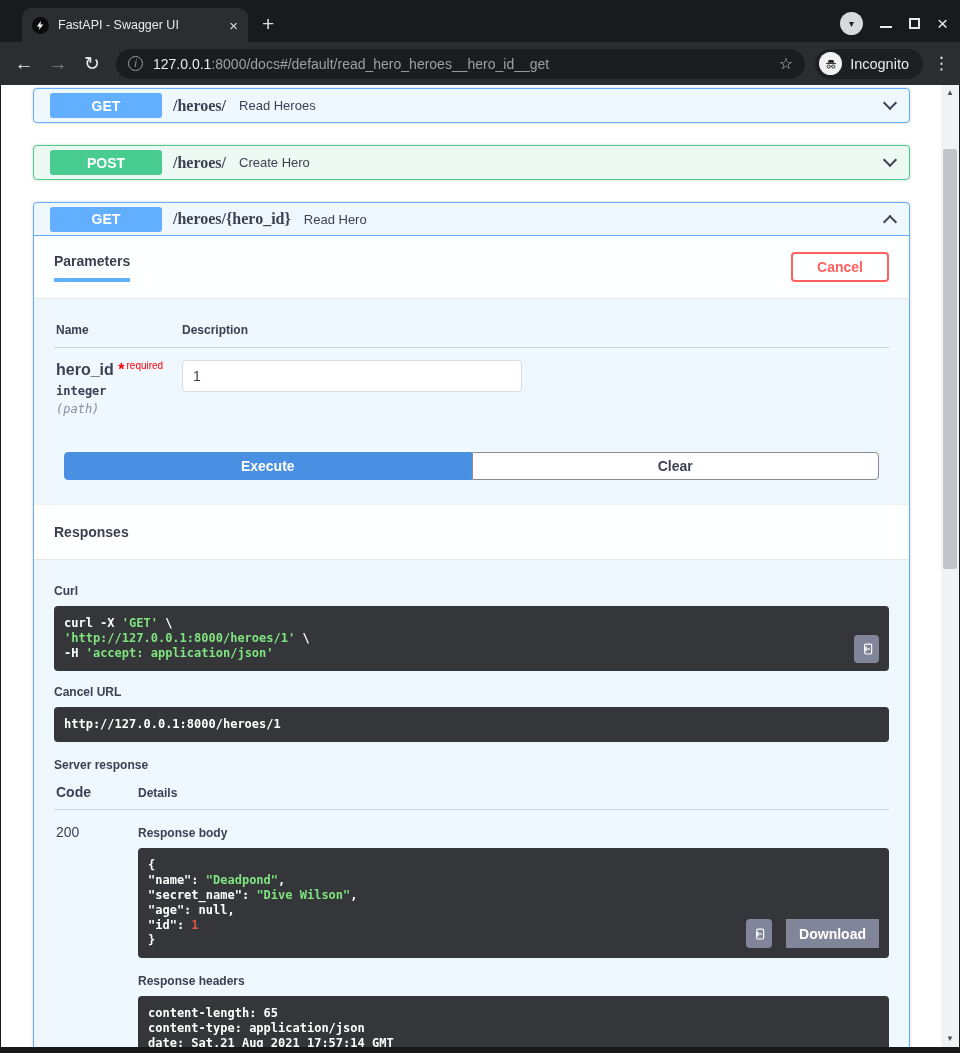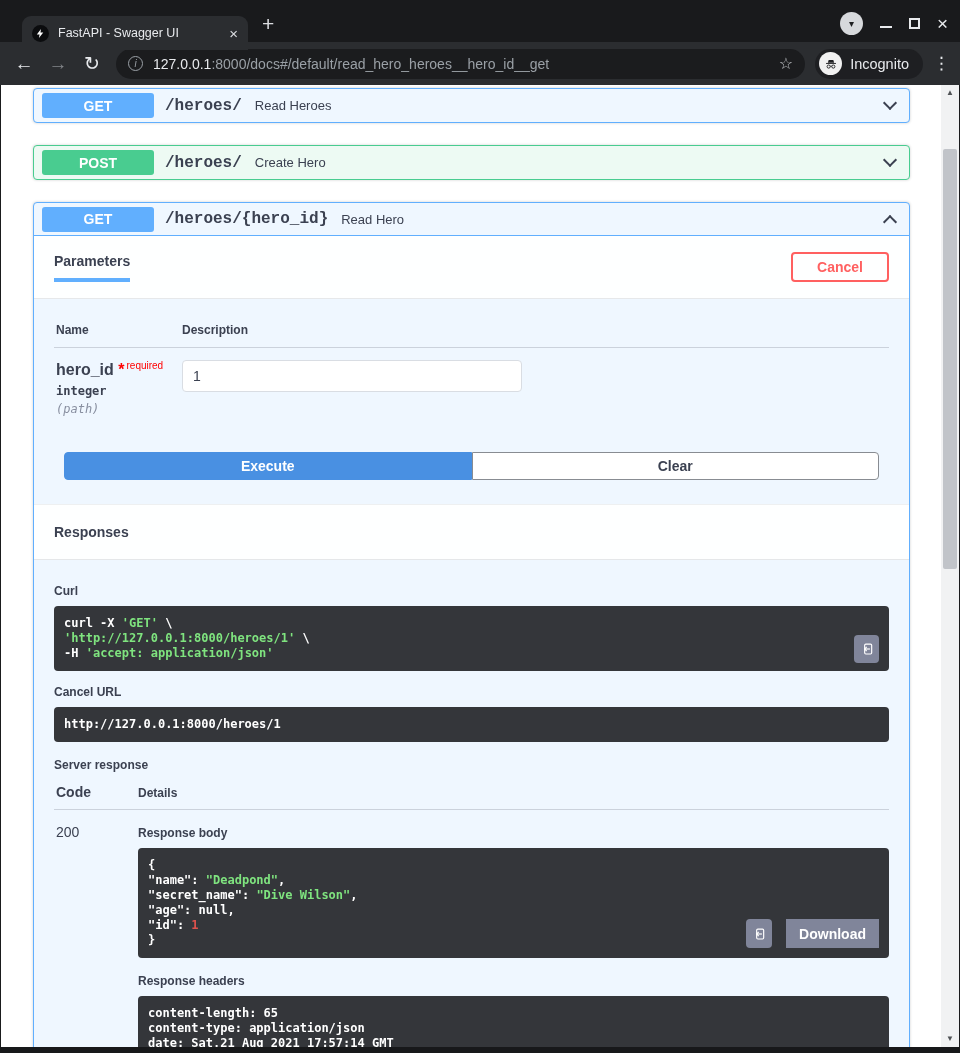--- a/index.html
+++ b/index.html
@@ -2,21 +2,21 @@
 <html><head>
 <meta charset="utf-8">
 <style>
   * { box-sizing: border-box; margin: 0; padding: 0; }
   html,body { width: 960px; height: 1053px; overflow: hidden;
     font-family: "Liberation Sans", sans-serif; background: #1a1b1d; }
   .window { position: relative; width: 960px; height: 1053px; background:#1a1b1d; }
 
   
   .titlebar { height: 42px; background: #191a1c; position: relative; padding-top: 8px; }
-  .tab { position: absolute; left: 22px; top: 16px; width: 226px; height: 34px;
+  .tab { position: absolute; left: 22px; top: 8px; width: 226px; height: 34px;
     background: #2b2d30; border-radius: 9px 9px 0 0; display: flex; align-items: center;
     padding: 0 10px; color: #e8eaed; }
   .favicon { width: 17px; height: 17px; border-radius: 50%; background: #0b0c0e;
     display: flex; align-items: center; justify-content: center; flex: none; }
   .tab-title { font-size: 12.5px; margin-left: 9px; white-space: nowrap; overflow: hidden; flex: 1; }
   .tab-close { font-size: 15px; color: #dadce0; margin-left: 6px; cursor: default; }
   .newtab { position: absolute; left: 262px; top: 13px; font-size: 21px; line-height: 21px;
     color: #dadce0; }
   .winctrl { position: absolute; right: 12px; top: 12px; display: flex; align-items: center; gap: 17px; }
   .circle-btn { width: 23px; height: 23px; border-radius: 50%; background: #d7d9dc; color: #1e1f21;
@@ -51,27 +51,27 @@
   .scroll-arrow { width: 18px; height: 16px; text-align: center; font-size: 8px; color: #505356; line-height: 16px; }
   .scroll-arrow.down { position: absolute; bottom: 0; }
   .scroll-thumb { position: absolute; top: 64px; left: 2px; width: 14px; height: 420px;
     background: #c1c4c9; border-radius: 2px; }
 
   
   .opblock { margin: 0 31px 22px 32px; border-radius: 4px; box-shadow: 0 0 3px rgba(0,0,0,.19); }
   .opblock.first { margin-top: 3px; }
   .opblock.get  { background: #eff7ff; border: 1px solid #61affe; }
   .opblock.post { background: #edfaf3; border: 1px solid #49cc90; }
-  .summary { display: flex; align-items: center; height: 33px; padding: 0 14px 0 8px; cursor: pointer; }
+  .summary { display: flex; align-items: center; height: 33px; padding: 0 14px 0 16px; cursor: pointer; }
   .summary.open { border-bottom: 1px solid #61affe; }
   .badge { width: 112px; height: 25px; border-radius: 3px; color: #fff; font-weight: bold;
     font-size: 14px; display: flex; align-items: center; justify-content: center; flex: none; }
   .badge.get { background: #61affe; }
   .badge.post { background: #49cc90; }
-  .path { font-family: Liberation Mono, monospace; font-weight: bold; font-size: 16px;
+  .path { font-family: Liberation Serif, serif; font-weight: bold; font-size: 16px;
     color: #3b4151; margin-left: 11px; }
   .summ-desc { font-size: 13px; color: #3b4151; margin-left: 13px; flex: 1; }
   .chev { width: 10px; height: 10px; border-right: 2px solid #3b4151; border-bottom: 2px solid #3b4151; flex: none; }
   .chev.down { transform: rotate(45deg); margin-top: -5px; }
   .chev.up { transform: rotate(-135deg); margin-top: 5px; }
 
   .sect-header { background: rgba(255,255,255,.9); padding: 16px 20px; min-height: 55px;
     display: flex; align-items: center; justify-content: space-between;
     border-bottom: 1px solid rgba(59,65,81,.12); }
   .sect-title { font-size: 14px; font-weight: bold; color: #3b4151; }

